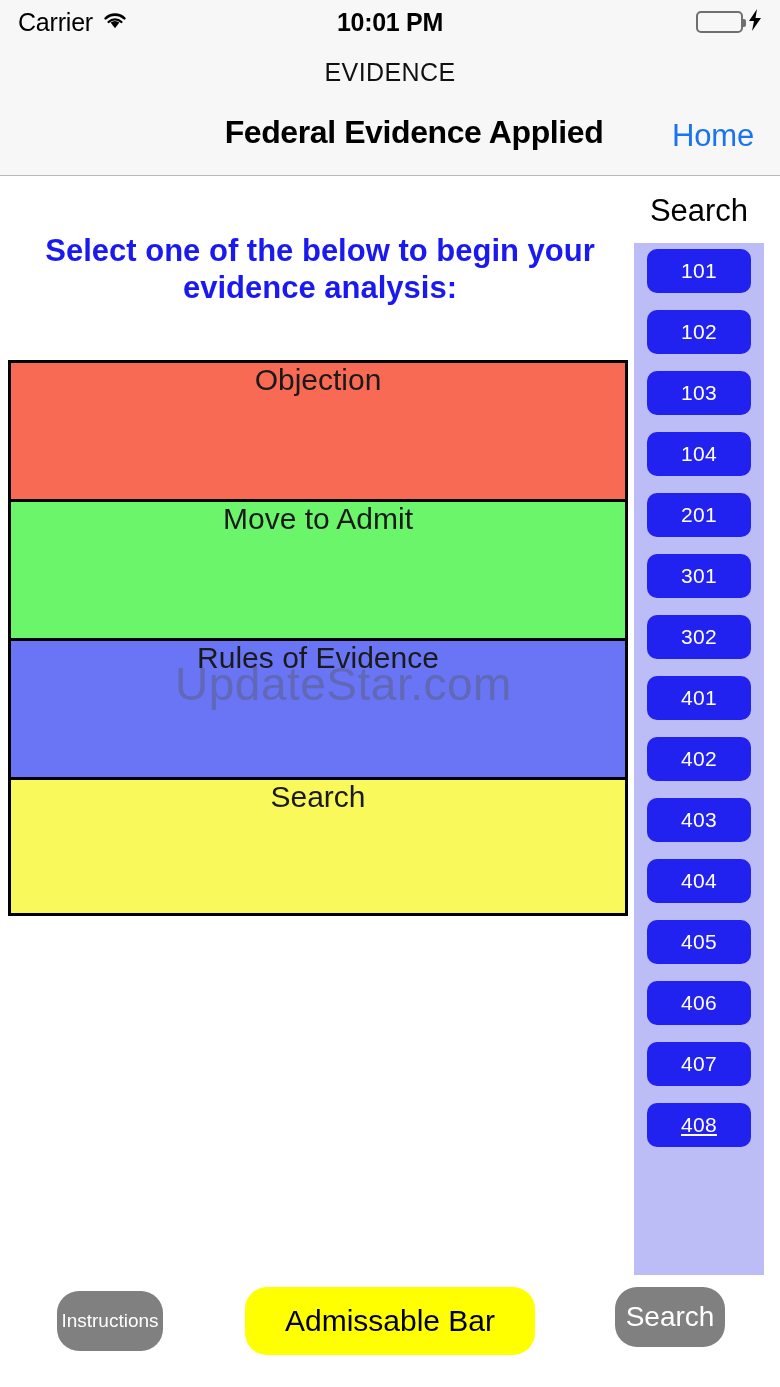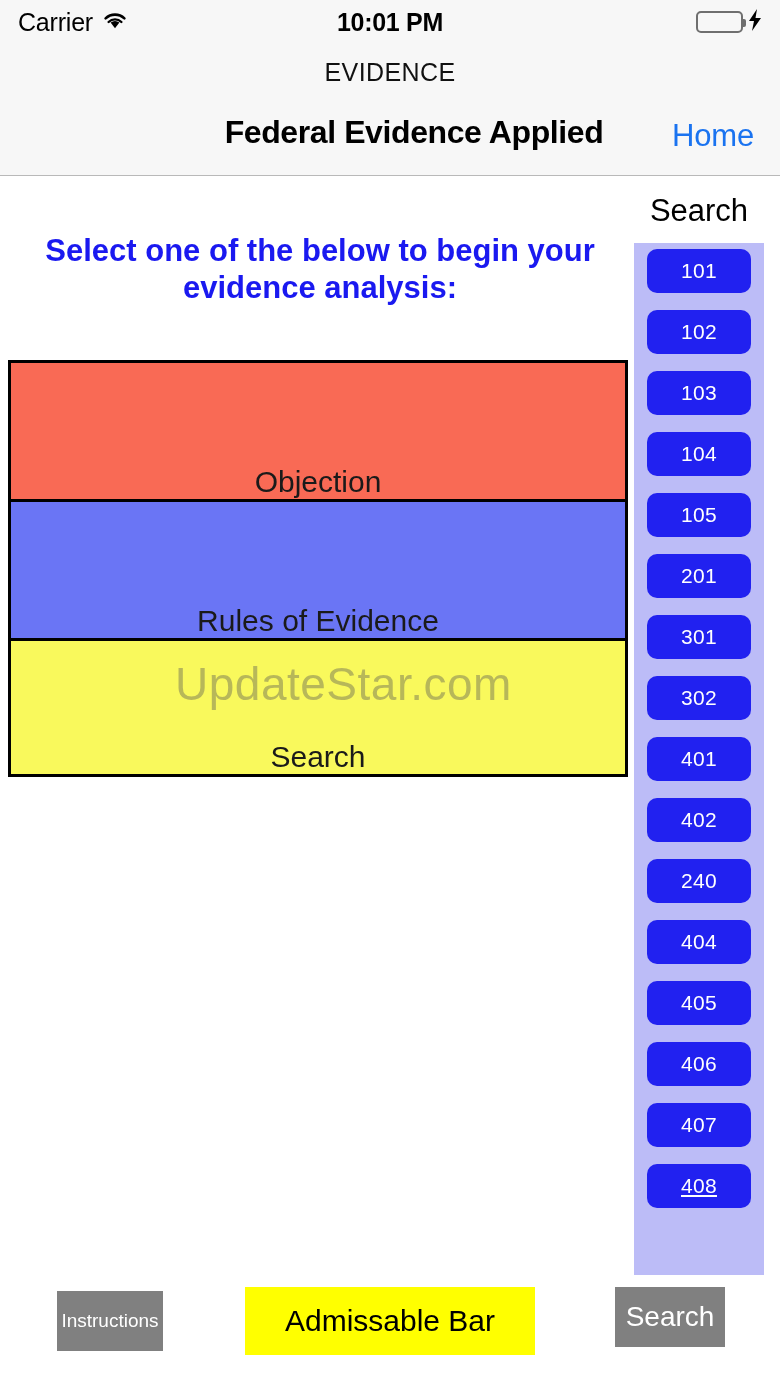--- a/index.html
+++ b/index.html
@@ -137,21 +137,21 @@
     top: 183px;
     left: 8px;
     width: 620px;
   }
   .option {
     width: 620px;
     height: 139px;
     border: 3px solid #000;
     border-bottom-width: 0;
     display: flex;
-    align-items: flex-end;
+    align-items: flex-start;
     justify-content: center;
     font-size: 30px;
     color: #1a1a1a;
   }
   .option:last-child { border-bottom-width: 3px; }
   .opt-objection { background: #f96a55; }
   .opt-admit     { background: #6bf56b; }
   .opt-rules     { background: #6a75f5; }
   .opt-search    { background: #f9f95c; }
 
@@ -206,20 +206,21 @@
     position: absolute;
     bottom: 0; left: 0;
     width: 780px; height: 112px;
     background: #ffffff;
   }
   .tb-btn {
     position: absolute;
     display: flex;
     align-items: center;
     justify-content: center;
+    border-radius: 22px;
   }
   .tb-instructions {
     left: 57px; top: 16px;
     width: 106px; height: 60px;
     background: #808080;
     color: #ffffff;
     font-size: 19px;
   }
   .tb-admissable {
     left: 245px; top: 12px;
@@ -272,44 +273,46 @@
   </div>
 
   <div class="content">
 
     <div class="prompt">Select one of the below to begin your evidence analysis:</div>
 
     <div class="options">
       <div class="option opt-objection">
         <span>Objection</span>
       </div>
+      <div class="option opt-admit">
+        <span>Move to Admit</span>
+      </div>
       <div class="option opt-rules">
         <span>Rules of Evidence</span>
       </div>
       <div class="option opt-search">
         <span>Search</span>
       </div>
     </div>
 
     <div class="watermark">UpdateStar.com</div>
 
     <div class="rules-title">Search</div>
 
     <div class="rules-panel">
       <div class="rule-btn">101</div>
       <div class="rule-btn">102</div>
       <div class="rule-btn">103</div>
       <div class="rule-btn">104</div>
-      <div class="rule-btn">105</div>
       <div class="rule-btn">201</div>
       <div class="rule-btn">301</div>
       <div class="rule-btn">302</div>
       <div class="rule-btn">401</div>
       <div class="rule-btn">402</div>
-      <div class="rule-btn">240</div>
+      <div class="rule-btn">403</div>
       <div class="rule-btn">404</div>
       <div class="rule-btn">405</div>
       <div class="rule-btn">406</div>
       <div class="rule-btn">407</div>
       <div class="rule-btn">408</div>
     </div>
 
   </div>
 
   <div class="toolbar">

